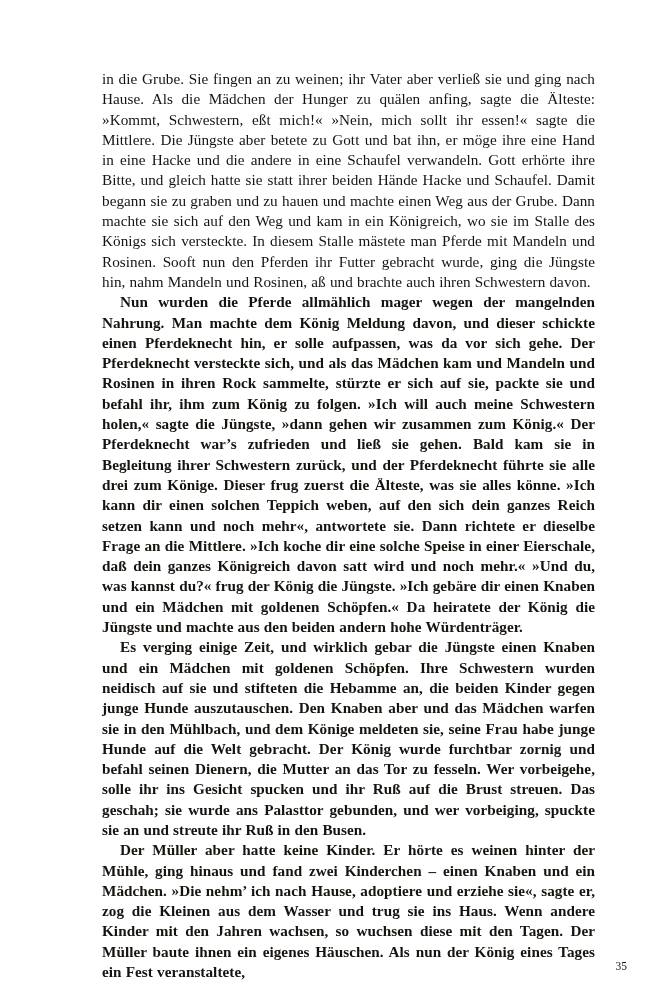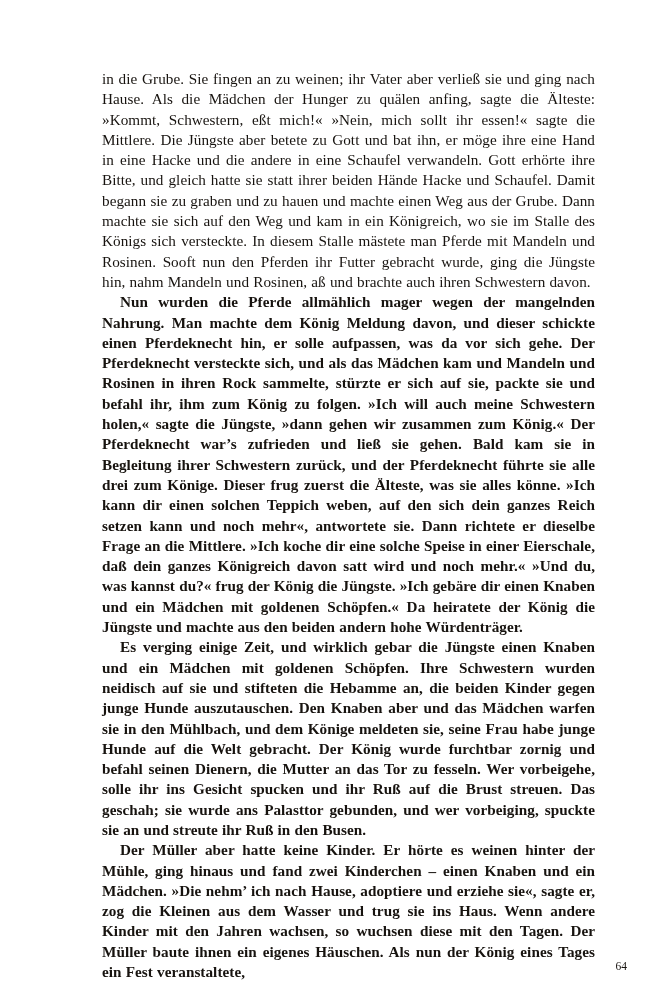--- a/index.html
+++ b/index.html
@@ -54,14 +54,14 @@
 </head>
 <body>
 
 <div class="book-page">
   <div class="text-block">
     <p class="para no-indent">in die Grube. Sie fingen an zu weinen; ihr Vater aber verließ sie und ging nach Hause. Als die Mädchen der Hunger zu quälen anfing, sagte die Älteste: »Kommt, Schwestern, eßt mich!« »Nein, mich sollt ihr essen!« sagte die Mittlere. Die Jüngste aber betete zu Gott und bat ihn, er möge ihre eine Hand in eine Hacke und die andere in eine Schaufel verwandeln. Gott erhörte ihre Bitte, und gleich hatte sie statt ihrer beiden Hände Hacke und Schaufel. Damit begann sie zu graben und zu hauen und machte einen Weg aus der Grube. Dann machte sie sich auf den Weg und kam in ein Königreich, wo sie im Stalle des Königs sich versteckte. In diesem Stalle mästete man Pferde mit Mandeln und Rosinen. Sooft nun den Pferden ihr Futter gebracht wurde, ging die Jüngste hin, nahm Mandeln und Rosinen, aß und brachte auch ihren Schwestern davon.</p>
     <p class="para indent">Nun wurden die Pferde allmählich mager wegen der mangelnden Nahrung. Man machte dem König Meldung davon, und dieser schickte einen Pferdeknecht hin, er solle aufpassen, was da vor sich gehe. Der Pferdeknecht versteckte sich, und als das Mädchen kam und Mandeln und Rosinen in ihren Rock sammelte, stürzte er sich auf sie, packte sie und befahl ihr, ihm zum König zu folgen. »Ich will auch meine Schwestern holen,« sagte die Jüngste, »dann gehen wir zusammen zum König.« Der Pferdeknecht war’s zufrieden und ließ sie gehen. Bald kam sie in Begleitung ihrer Schwestern zurück, und der Pferdeknecht führte sie alle drei zum Könige. Dieser frug zuerst die Älteste, was sie alles könne. »Ich kann dir einen solchen Teppich weben, auf den sich dein ganzes Reich setzen kann und noch mehr«, antwortete sie. Dann richtete er dieselbe Frage an die Mittlere. »Ich koche dir eine solche Speise in einer Eierschale, daß dein ganzes Königreich davon satt wird und noch mehr.« »Und du, was kannst du?« frug der König die Jüngste. »Ich gebäre dir einen Knaben und ein Mädchen mit goldenen Schöpfen.« Da heiratete der König die Jüngste und machte aus den beiden andern hohe Würdenträger.</p>
     <p class="para indent">Es verging einige Zeit, und wirklich gebar die Jüngste einen Knaben und ein Mädchen mit goldenen Schöpfen. Ihre Schwestern wurden neidisch auf sie und stifteten die Hebamme an, die beiden Kinder gegen junge Hunde auszutauschen. Den Knaben aber und das Mädchen warfen sie in den Mühlbach, und dem Könige meldeten sie, seine Frau habe junge Hunde auf die Welt gebracht. Der König wurde furchtbar zornig und befahl seinen Dienern, die Mutter an das Tor zu fesseln. Wer vorbeigehe, solle ihr ins Gesicht spucken und ihr Ruß auf die Brust streuen. Das geschah; sie wurde ans Palasttor gebunden, und wer vorbeiging, spuckte sie an und streute ihr Ruß in den Busen.</p>
     <p class="para indent">Der Müller aber hatte keine Kinder. Er hörte es weinen hinter der Mühle, ging hinaus und fand zwei Kinderchen – einen Knaben und ein Mädchen. »Die nehm’ ich nach Hause, adoptiere und erziehe sie«, sagte er, zog die Kleinen aus dem Wasser und trug sie ins Haus. Wenn andere Kinder mit den Jahren wachsen, so wuchsen diese mit den Tagen. Der Müller baute ihnen ein eigenes Häuschen. Als nun der König eines Tages ein Fest veranstaltete,</p>
   </div>
-  <div class="page-number">64</div>
+  <div class="page-number">35</div>
 </div>
 
 </body></html>

